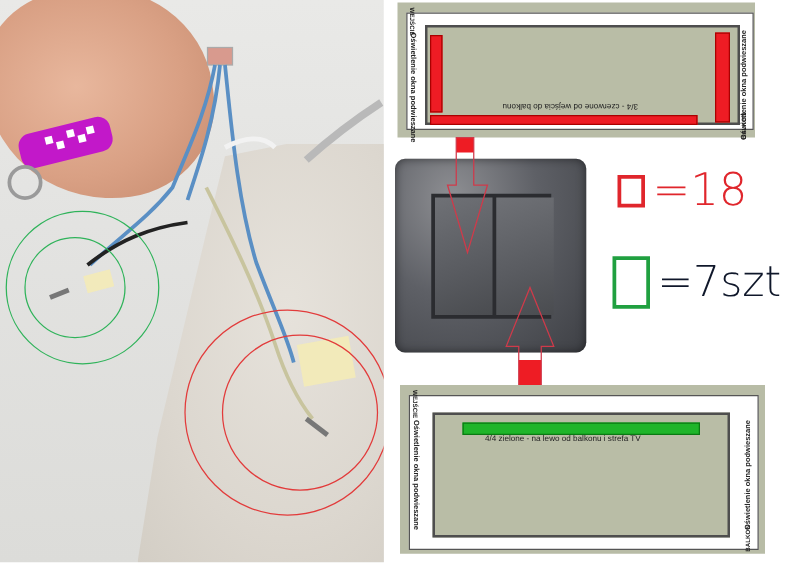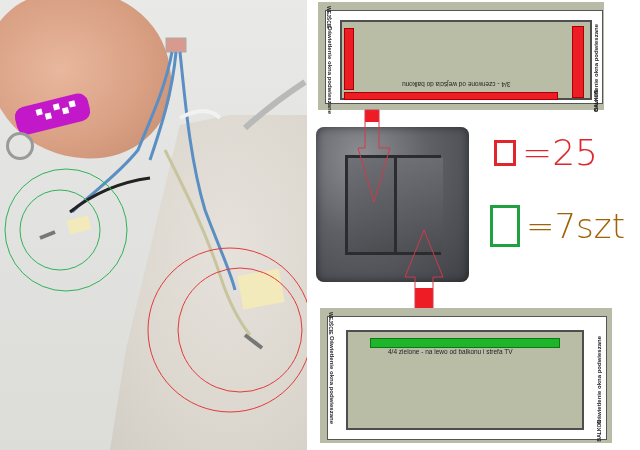--- a/index.html
+++ b/index.html
@@ -109,18 +109,18 @@
   <span class="vlabel" style="left:8px;top:4px;font-size:5px;">WEJŚCIE</span>
   <span class="vlabel" style="left:9px;top:28px;">Oświetlenie okna podwieszane</span>
   <span class="vlabel rot" style="left:276px;top:28px;">Oświetlenie okna podwieszane</span>
   <span class="vlabel rot" style="left:276px;top:112px;font-size:5px;">BALKON</span>
   <div class="green-bar" style="left:50px;top:30px;width:188px;height:8px;"></div>
   <span class="caption" style="left:68px;top:40px;">4/4 zielone - na lewo od balkonu i strefa TV</span>
 </div>
 
 <div class="legend-row" style="left:494px;top:132px;">
   <span class="legend-sq" style="width:16px;height:20px;border-width:3px;border-color:#e0262c;margin-right:6px;"></span>
-  <span class="legend-text" style="color:#e0262c;font-size:36px;">=25</span>
+  <span class="legend-text" style="color:#e0262c;font-size:36px;">=18</span>
 </div>
 <div class="legend-row" style="left:490px;top:205px;">
   <span class="legend-sq" style="width:24px;height:36px;border-width:3px;border-color:#20a040;margin-right:6px;"></span>
-  <span class="legend-text" style="color:#a16207;font-size:34px;">=7szt</span>
+  <span class="legend-text" style="color:#0f172a;font-size:34px;">=7szt</span>
 </div>
 
 </body></html>

